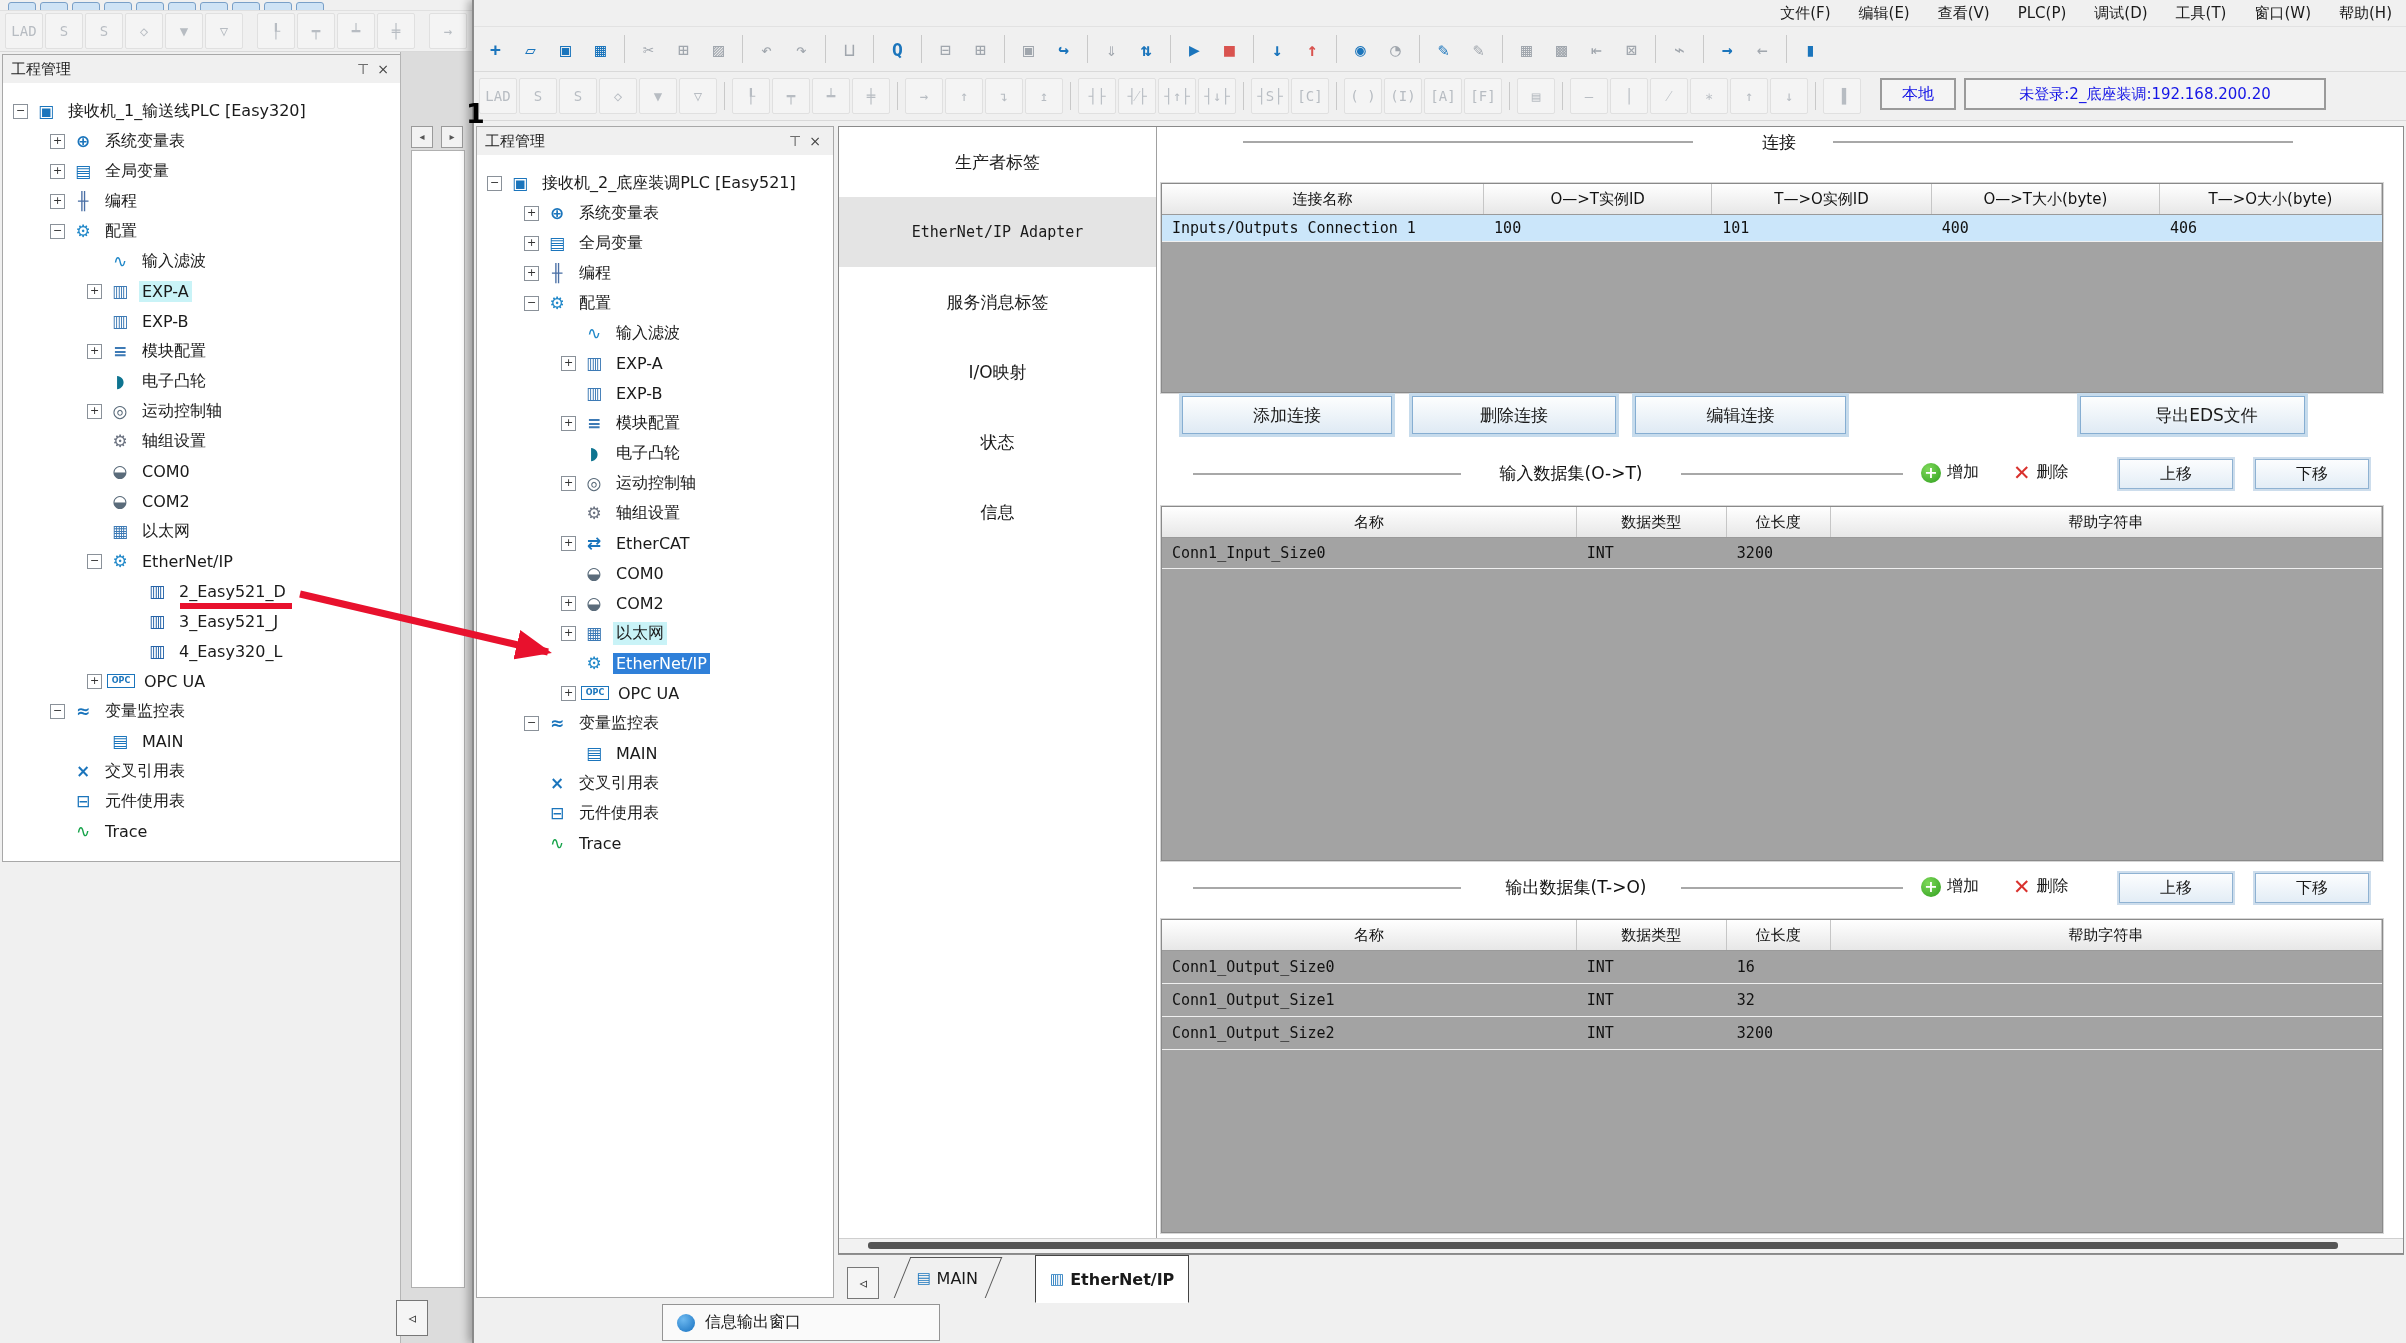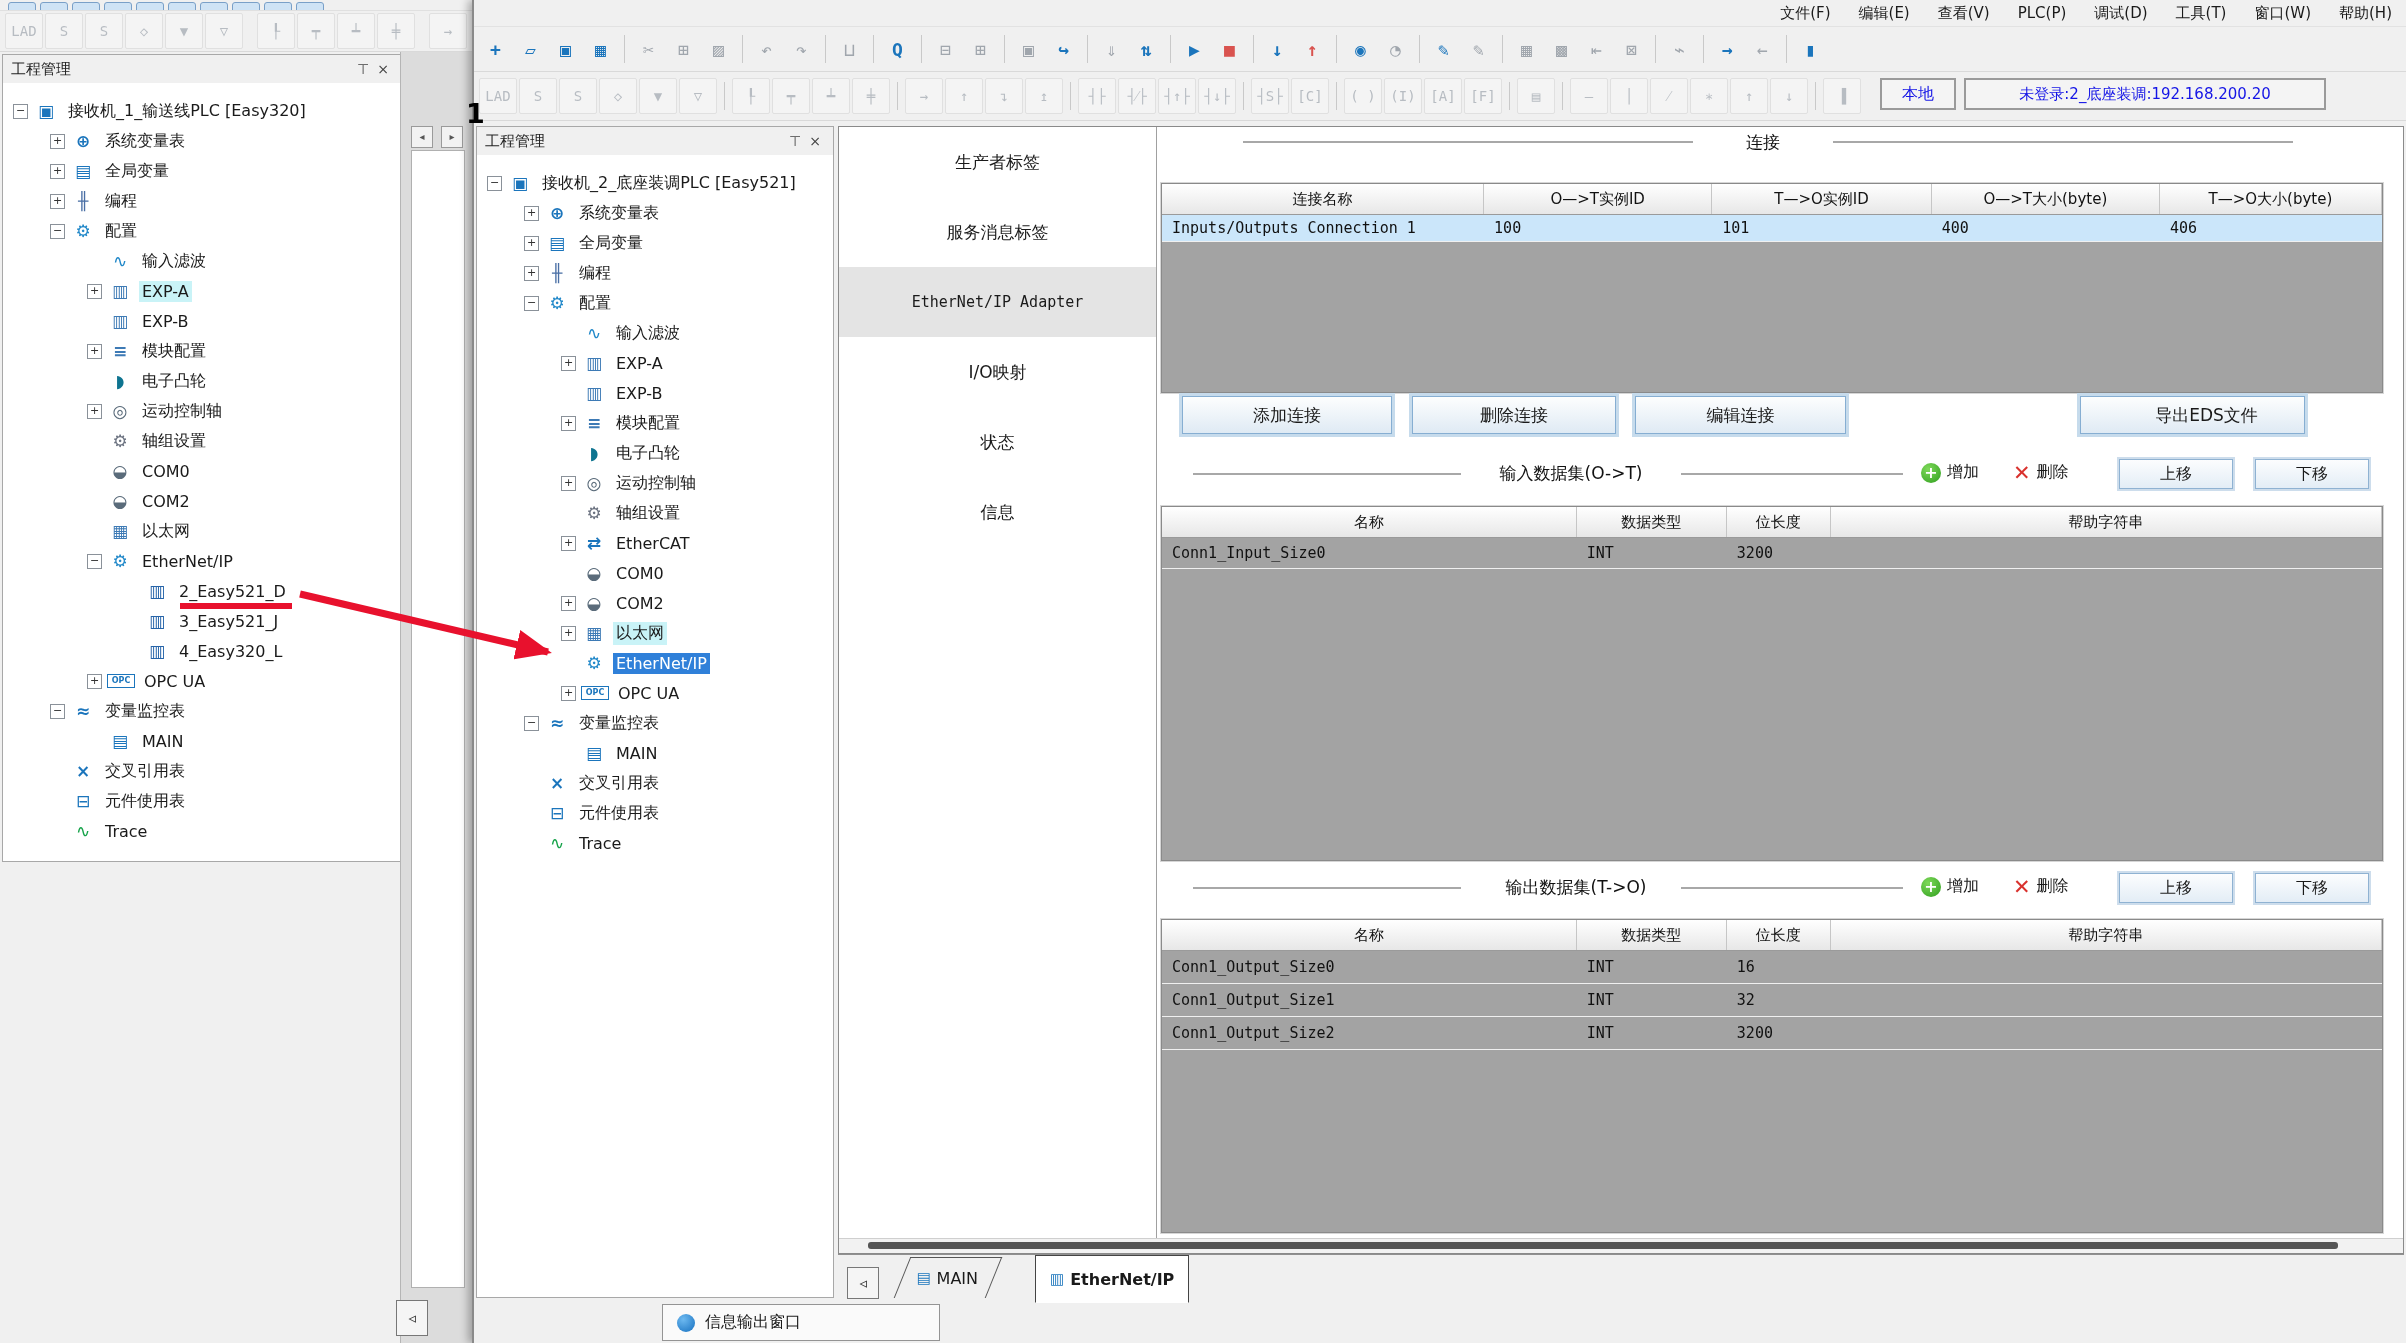--- a/index.html
+++ b/index.html
@@ -504,30 +504,30 @@
             <span class="exp"></span>
             <span class="ticon ic-trace">∿</span>
             <span class="tlabel">Trace</span>
           </div>
         </div>
     </div>
 
     <div class="editor">
       <div class="vtabs" id="vtabs">
           <div class="vtab">生产者标签</div>
+          <div class="vtab sel latin">EtherNet/IP Adapter</div>
           <div class="vtab">服务消息标签</div>
-          <div class="vtab sel latin">EtherNet/IP Adapter</div>
           <div class="vtab">I/O映射</div>
           <div class="vtab">状态</div>
           <div class="vtab">信息</div>
         </div>
       <div class="content">
 
         <div class="secline" style="left:86px;width:450px;"></div>
-        <div class="seclabel" style="left:536px;width:140px;">连接</div>
+        <div class="seclabel" style="left:552px;width:140px;">连接</div>
         <div class="secline" style="left:676px;width:460px;"></div>
         <div class="gtable" id="tconn" style="left:4px;top:56px;width:1222px;height:210px;">
             <div class="ghead">
               <div class="hc" style="width: 26.4%;">连接名称</div>
               <div class="hc" style="width: 18.7%;">O—&gt;T实例ID</div>
               <div class="hc" style="width: 18%;">T—&gt;O实例ID</div>
               <div class="hc" style="width: 18.7%;">O—&gt;T大小(byte)</div>
               <div class="hc" style="width: 18.2%;">T—&gt;O大小(byte)</div>
             </div>
             <div class="grow sel" style="height: 26px;">

